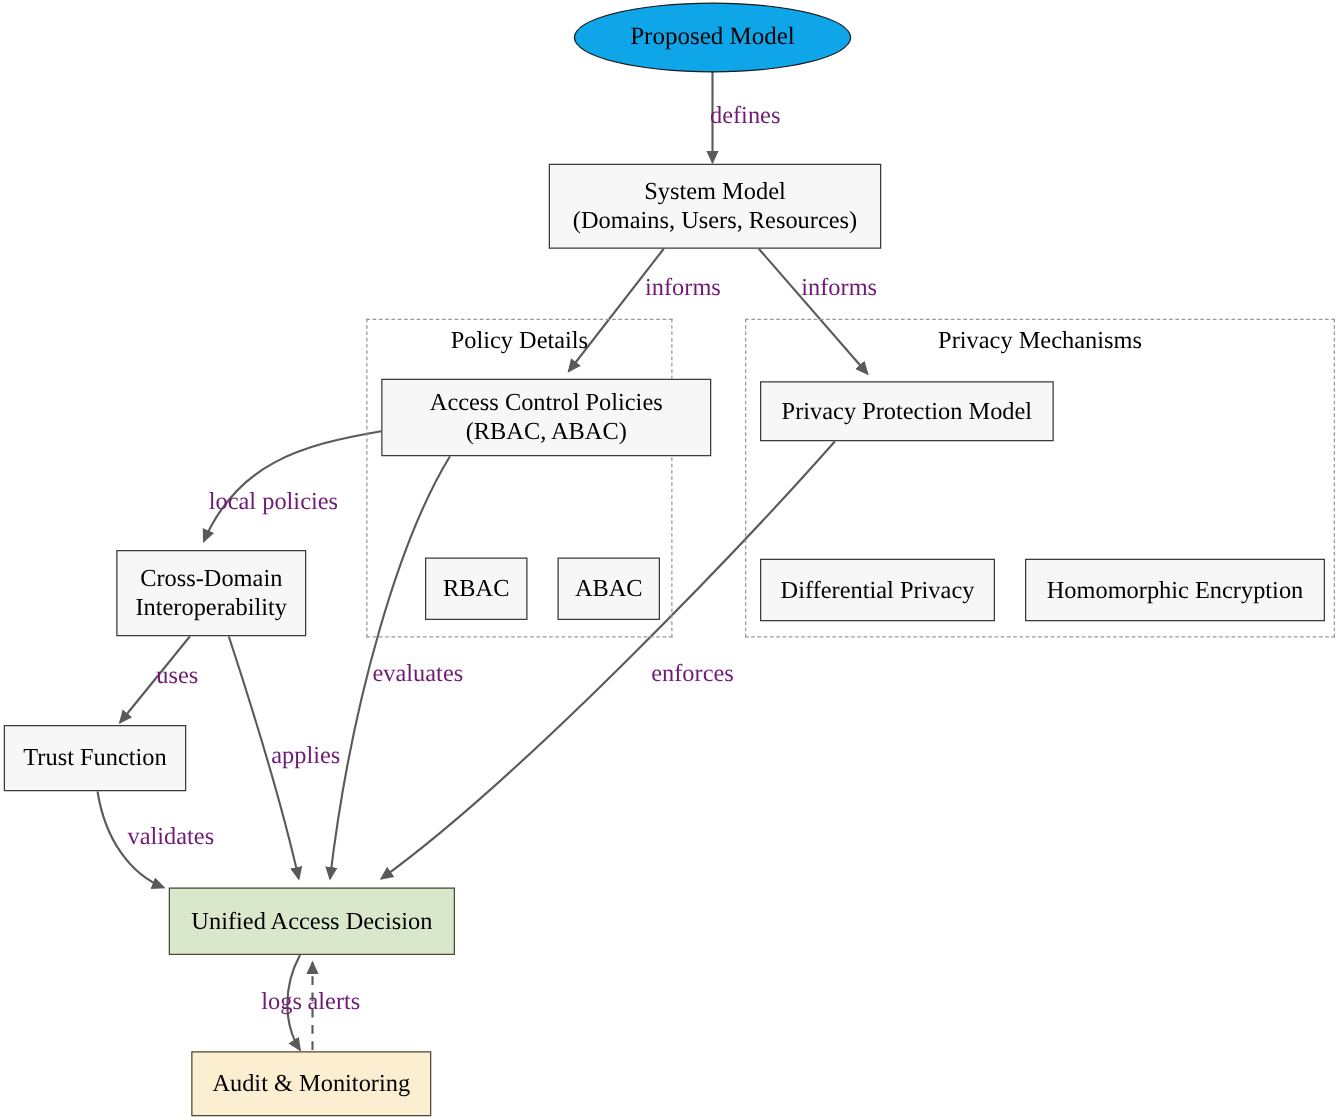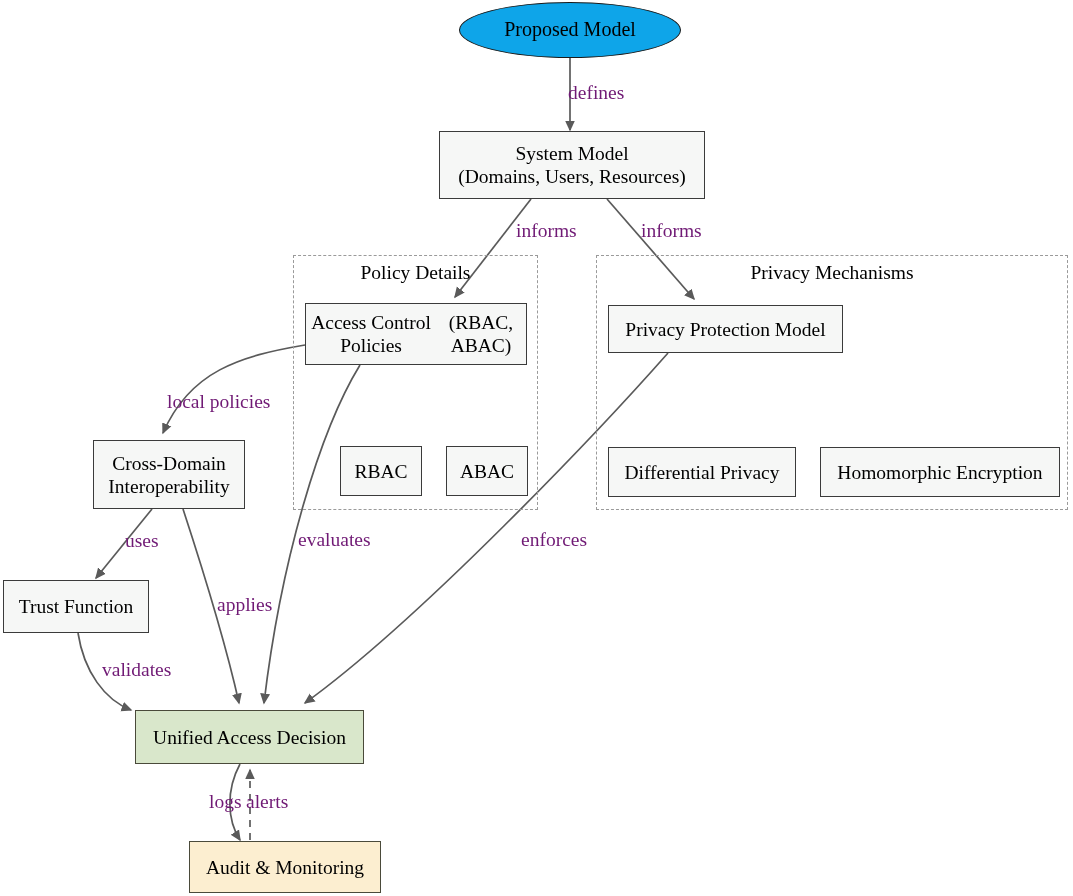--- a/index.html
+++ b/index.html
@@ -47,21 +47,20 @@
     border-radius: 50%;
     font-size: 20px;
   }
   .node-green {
     background: #d9e7cb;
     border: 1.6px solid #4a4a3a;
   }
   .node-cream {
     background: #fceed0;
     border: 1.6px solid #4a4a3a;
-    margin-left: 36px;
   }
   .cluster {
     position: absolute;
     box-sizing: border-box;
     border: 1.4px dashed #9a9a9a;
     background: transparent;
     z-index: 1;
   }
   .cluster-label {
     position: absolute;
@@ -126,21 +125,21 @@
 
   <div class="node node-ellipse" style="left:459px; top:2px; width:222px; height:56px;">
     <span>Proposed Model</span>
   </div>
 
   <div class="node node-box" style="left:439px; top:131px; width:266px; height:68px; flex-direction:column;">
     <span>System Model</span>
     <span>(Domains, Users, Resources)</span>
   </div>
 
-  <div class="node node-box" style="left:305px; top:303px; width:222px; height:62px; flex-direction:row;">
+  <div class="node node-box" style="left:305px; top:303px; width:264px; height:62px; flex-direction:column;">
     <span>Access Control Policies</span>
     <span>(RBAC, ABAC)</span>
   </div>
 
   <div class="node node-box" style="left:340px; top:446px; width:82px; height:50px;">
     <span>RBAC</span>
   </div>
 
   <div class="node node-box" style="left:608px; top:305px; width:235px; height:48px;">
     <span>Privacy Protection Model</span>

